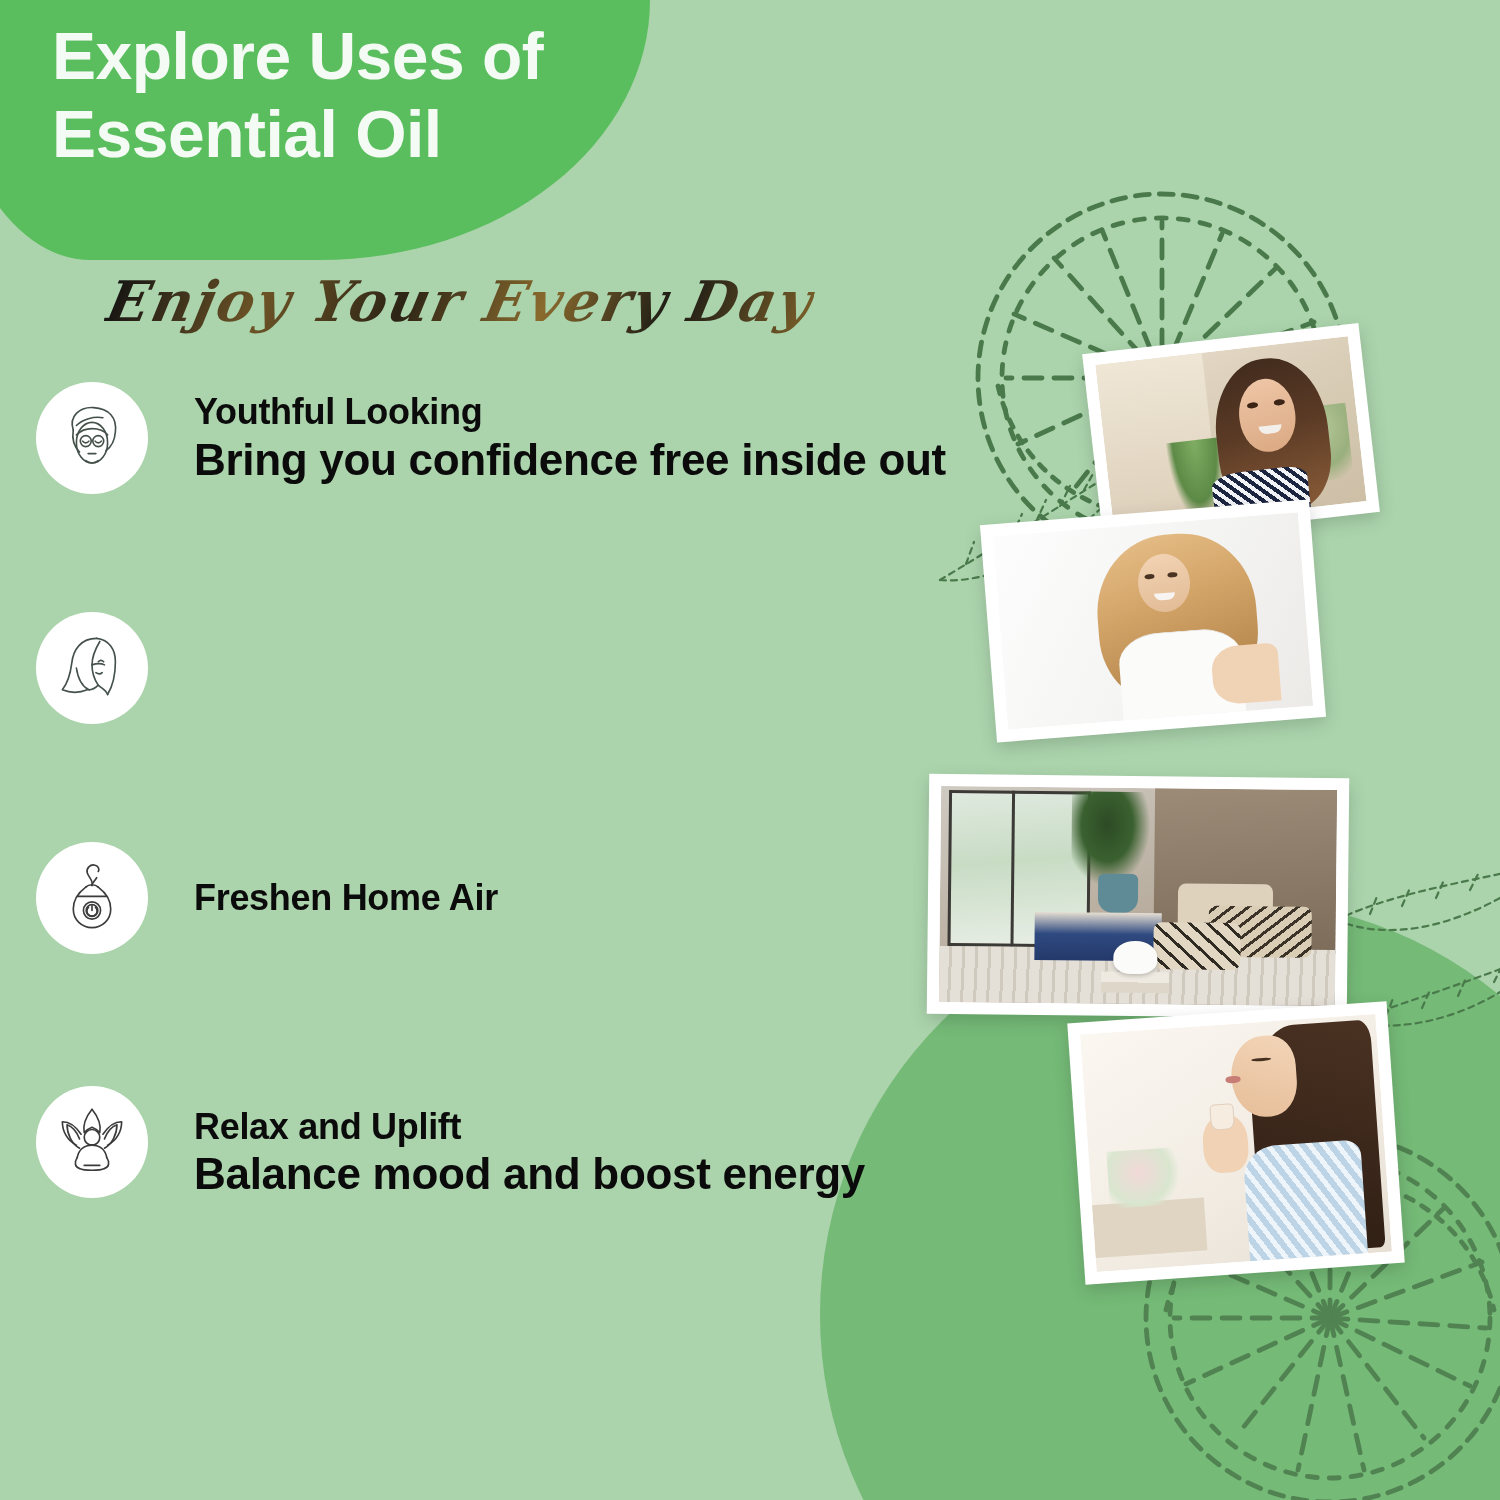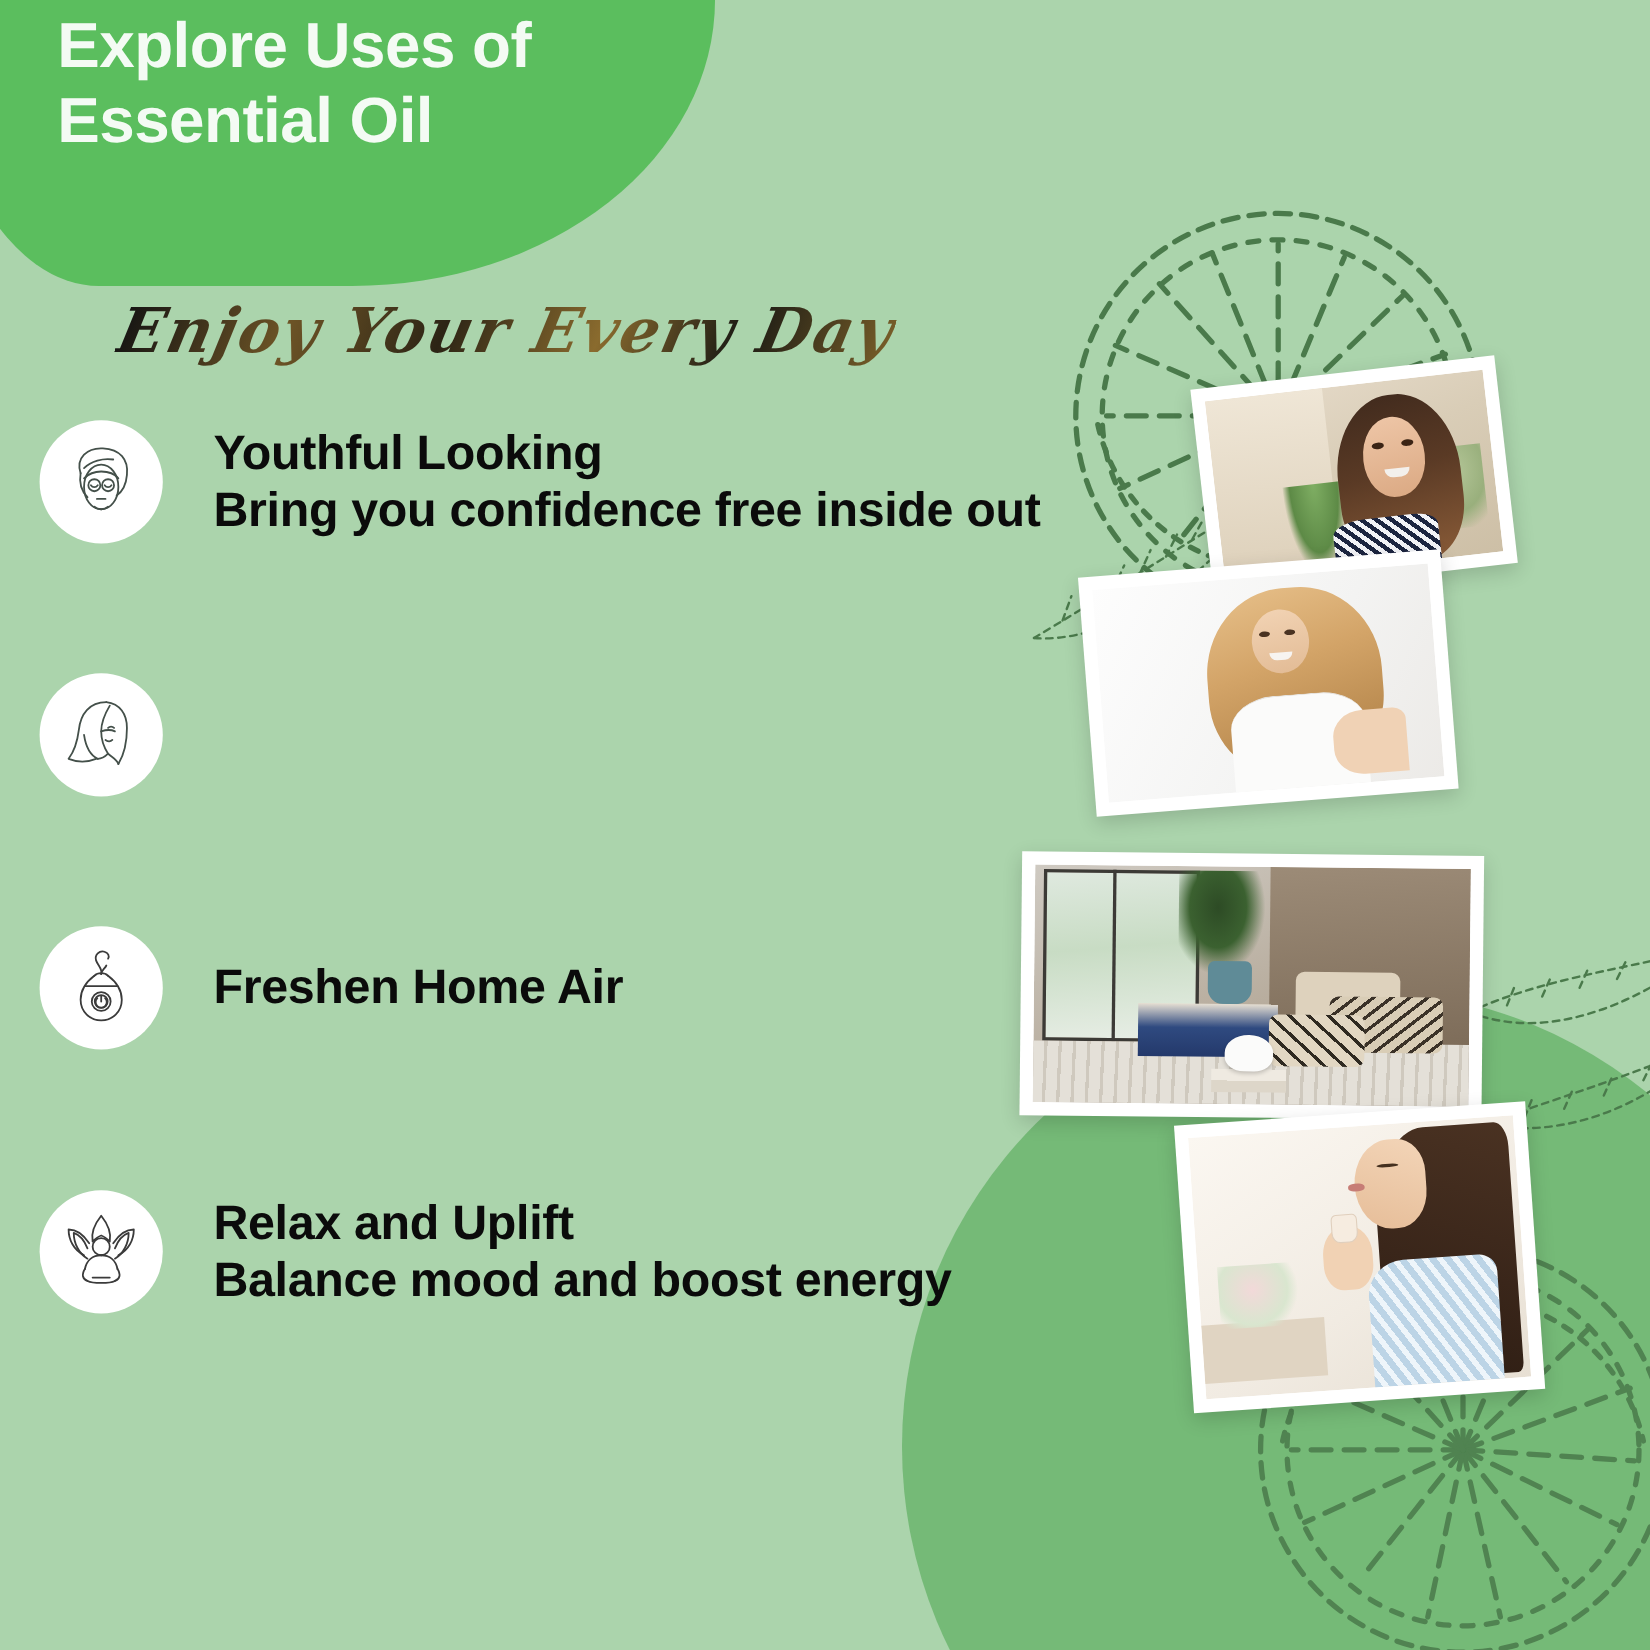--- a/index.html
+++ b/index.html
@@ -61,24 +61,24 @@
     content: "";
     position: absolute;
     right: -1px;
     top: 0;
     width: 0; height: 0;
   }
 
   .header-title {
     position: absolute;
     left: 52px;
-    top: 8px;
+    top: 18px;
     width: 620px;
     color: #f4fbf4;
-    font-size: 58px;
+    font-size: 66px;
     font-weight: bold;
     line-height: 1.18;
     letter-spacing: -0.5px;
     z-index: 4;
     white-space: pre-line;
   }
 
   
   .tagline {
     position: absolute;
@@ -105,42 +105,42 @@
     width: 1000px;
     z-index: 5;
   }
   .feature {
     display: flex;
     align-items: center;
     height: 120px;
     margin-bottom: 110px;
   }
   .feature:nth-child(3) { margin-bottom: 120px; }
-  .feature:nth-child(4) { margin-bottom: 0; }
+  .feature:nth-child(4) { margin-bottom: 0; align-items: flex-end; }
 
   .feature-icon {
     flex: 0 0 auto;
     width: 112px;
     height: 112px;
     border-radius: 50%;
     background: #ffffff;
     display: flex;
     align-items: center;
     justify-content: center;
     box-shadow: 0 0 0 0 rgba(0,0,0,0);
   }
   .feature-icon svg { width: 78px; height: 78px; display: block; }
 
   .feature-text {
     margin-left: 46px;
     color: #0b0b0b;
     line-height: 1.08;
   }
   .feature-title {
-    font-size: 44px;
+    font-size: 36px;
     font-weight: bold;
     letter-spacing: -0.3px;
     white-space: nowrap;
   }
   .feature-sub {
     font-size: 44px;
     font-weight: bold;
     letter-spacing: -0.3px;
     white-space: nowrap;
     margin-top: 4px;

